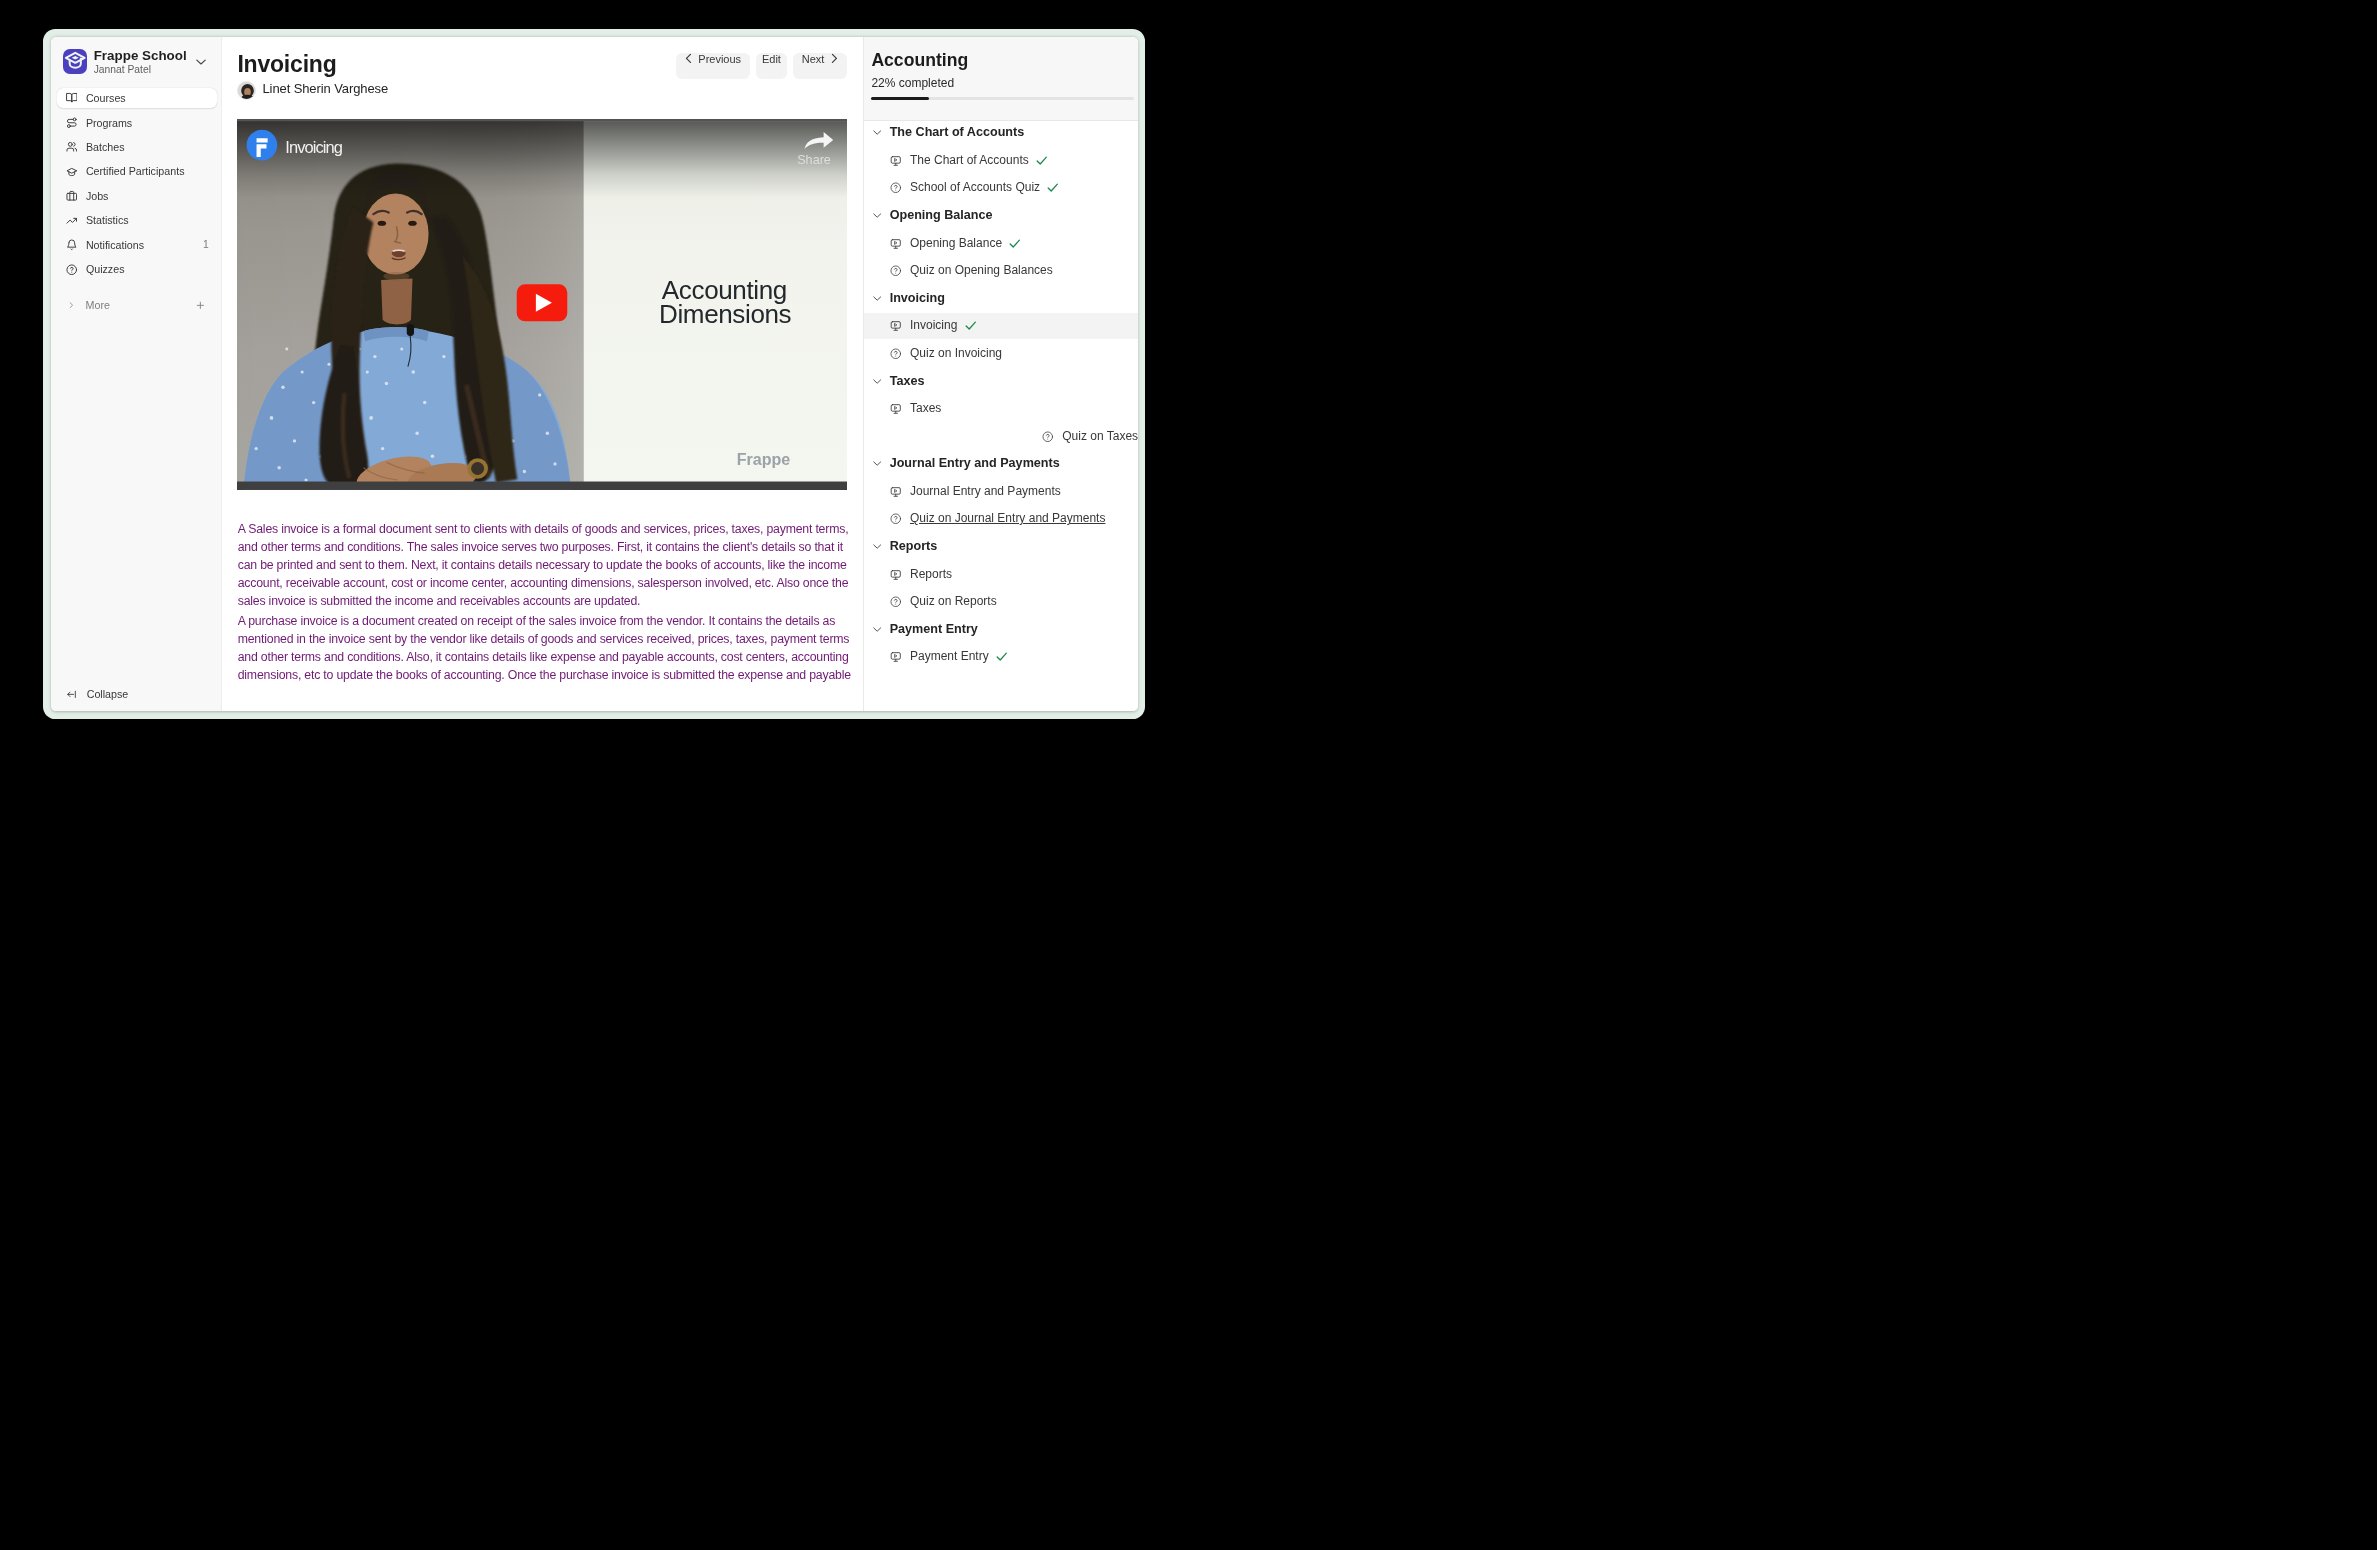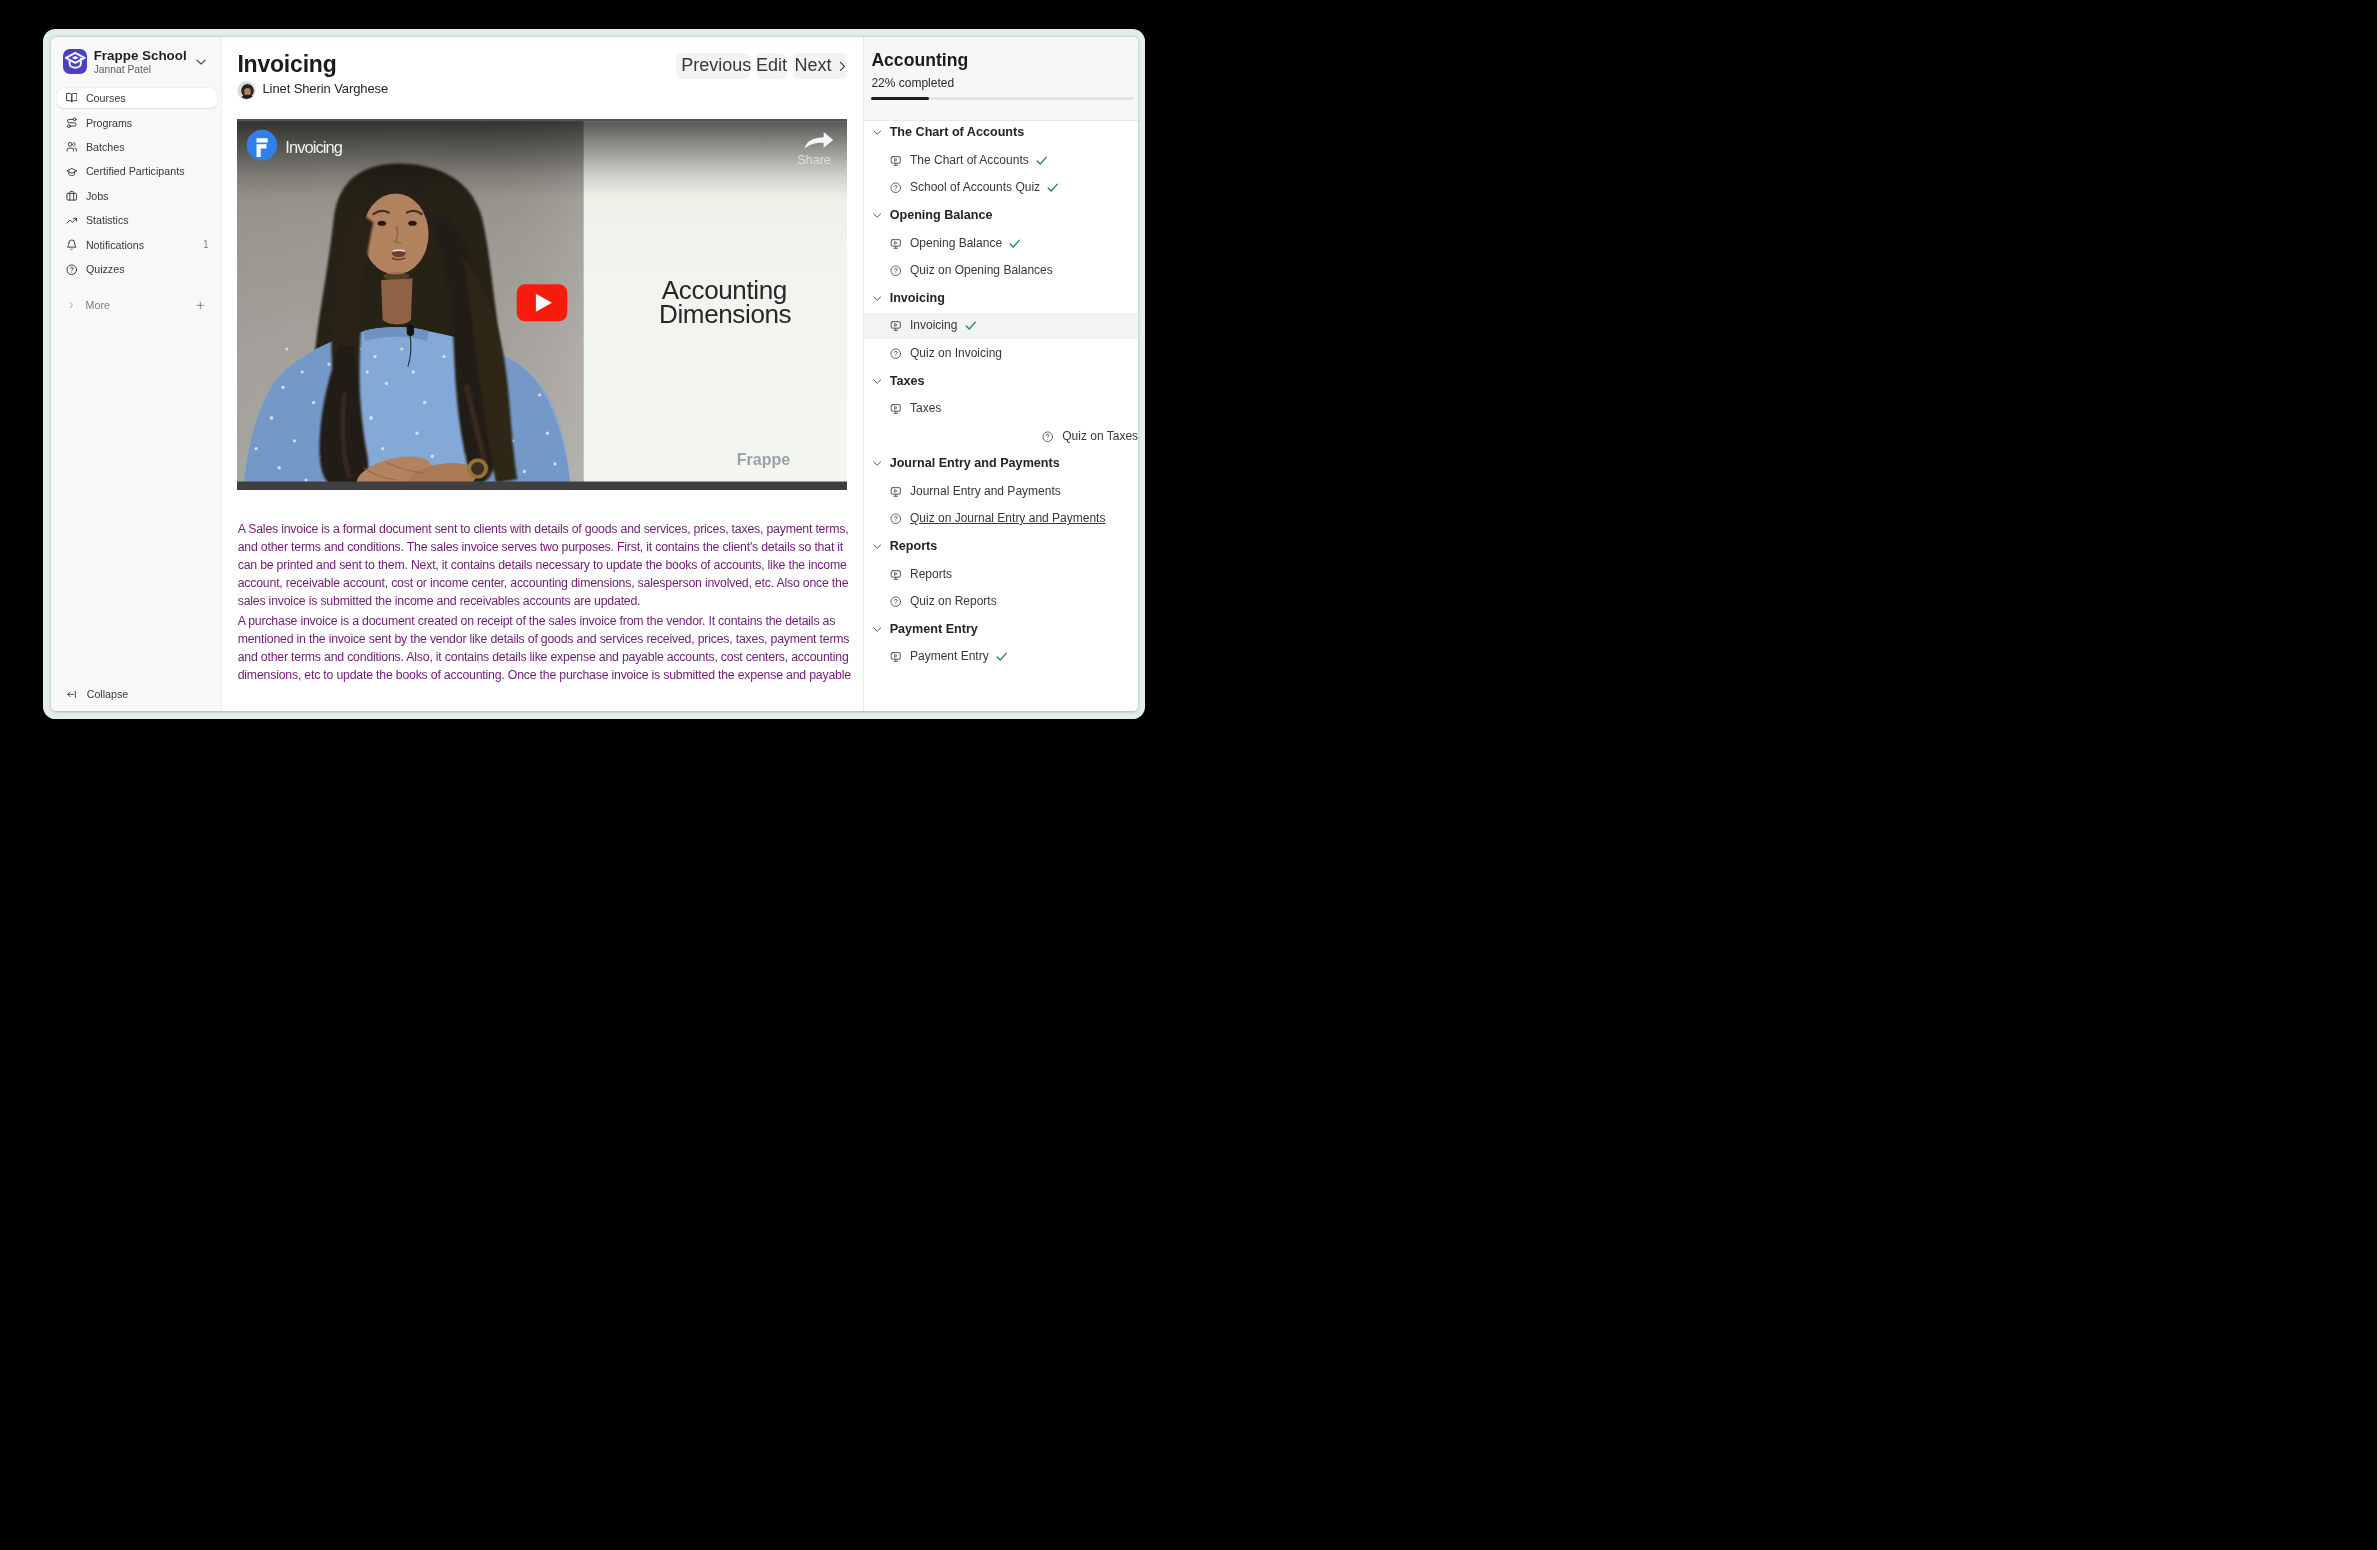--- a/index.html
+++ b/index.html
@@ -26,21 +26,21 @@
 .badge{position:absolute;right:7.7px;color:#7a7a7a;font-size:10.3px;}
 .morerow{position:absolute;left:6.5px;top:258px;right:4.2px;height:20.7px;display:flex;align-items:center;color:#7e7e7e;font-size:10.7px;padding:0 6.9px 0 10px;}
 .collapse{position:absolute;left:15.3px;bottom:10.3px;display:flex;align-items:center;color:#383838;font-size:10.7px;}
 
 
 .title{position:absolute;left:15.7px;top:14.6px;font-size:23px;font-weight:700;color:#1c1c1c;letter-spacing:-0.2px;}
 .author{position:absolute;left:15.7px;top:44px;display:flex;align-items:flex-start;}
 .avatar{width:19px;height:19px;border-radius:50%;background:#d7d7d7;overflow:hidden;margin-right:6.1px;border:0.8px solid #e9e9e9;}
 .aname{font-size:13px;color:#242424;letter-spacing:-0.1px;}
 .btns{position:absolute;right:15.7px;top:16px;display:flex;gap:6.1px;}
-.btn{height:26.4px;background:#f3f3f3;border-radius:6.1px;display:flex;align-items:center;justify-content:center;font-size:18px;color:#383838;}
+.btn{height:26.4px;background:#f3f3f3;border-radius:6.1px;display:flex;justify-content:center;font-size:11px;color:#383838;}
 .btn.prev{width:74px;}
 .btn.edit{width:31px;}
 .btn.next{width:54px;}
 .video{position:absolute;left:15.7px;top:82px;width:610px;height:371px;background:#000;}
 .para{position:absolute;left:16px;width:628px;font-size:12.3px;line-height:18px;color:#701a75;letter-spacing:-0.2px;white-space:nowrap;}
 .p1{top:483px;}
 .p2{top:575px;}
 
 
 .ohead{position:absolute;left:0;top:0;right:0;height:84px;background:#f7f7f7;border-bottom:0.8px solid #e8e8e8;}

